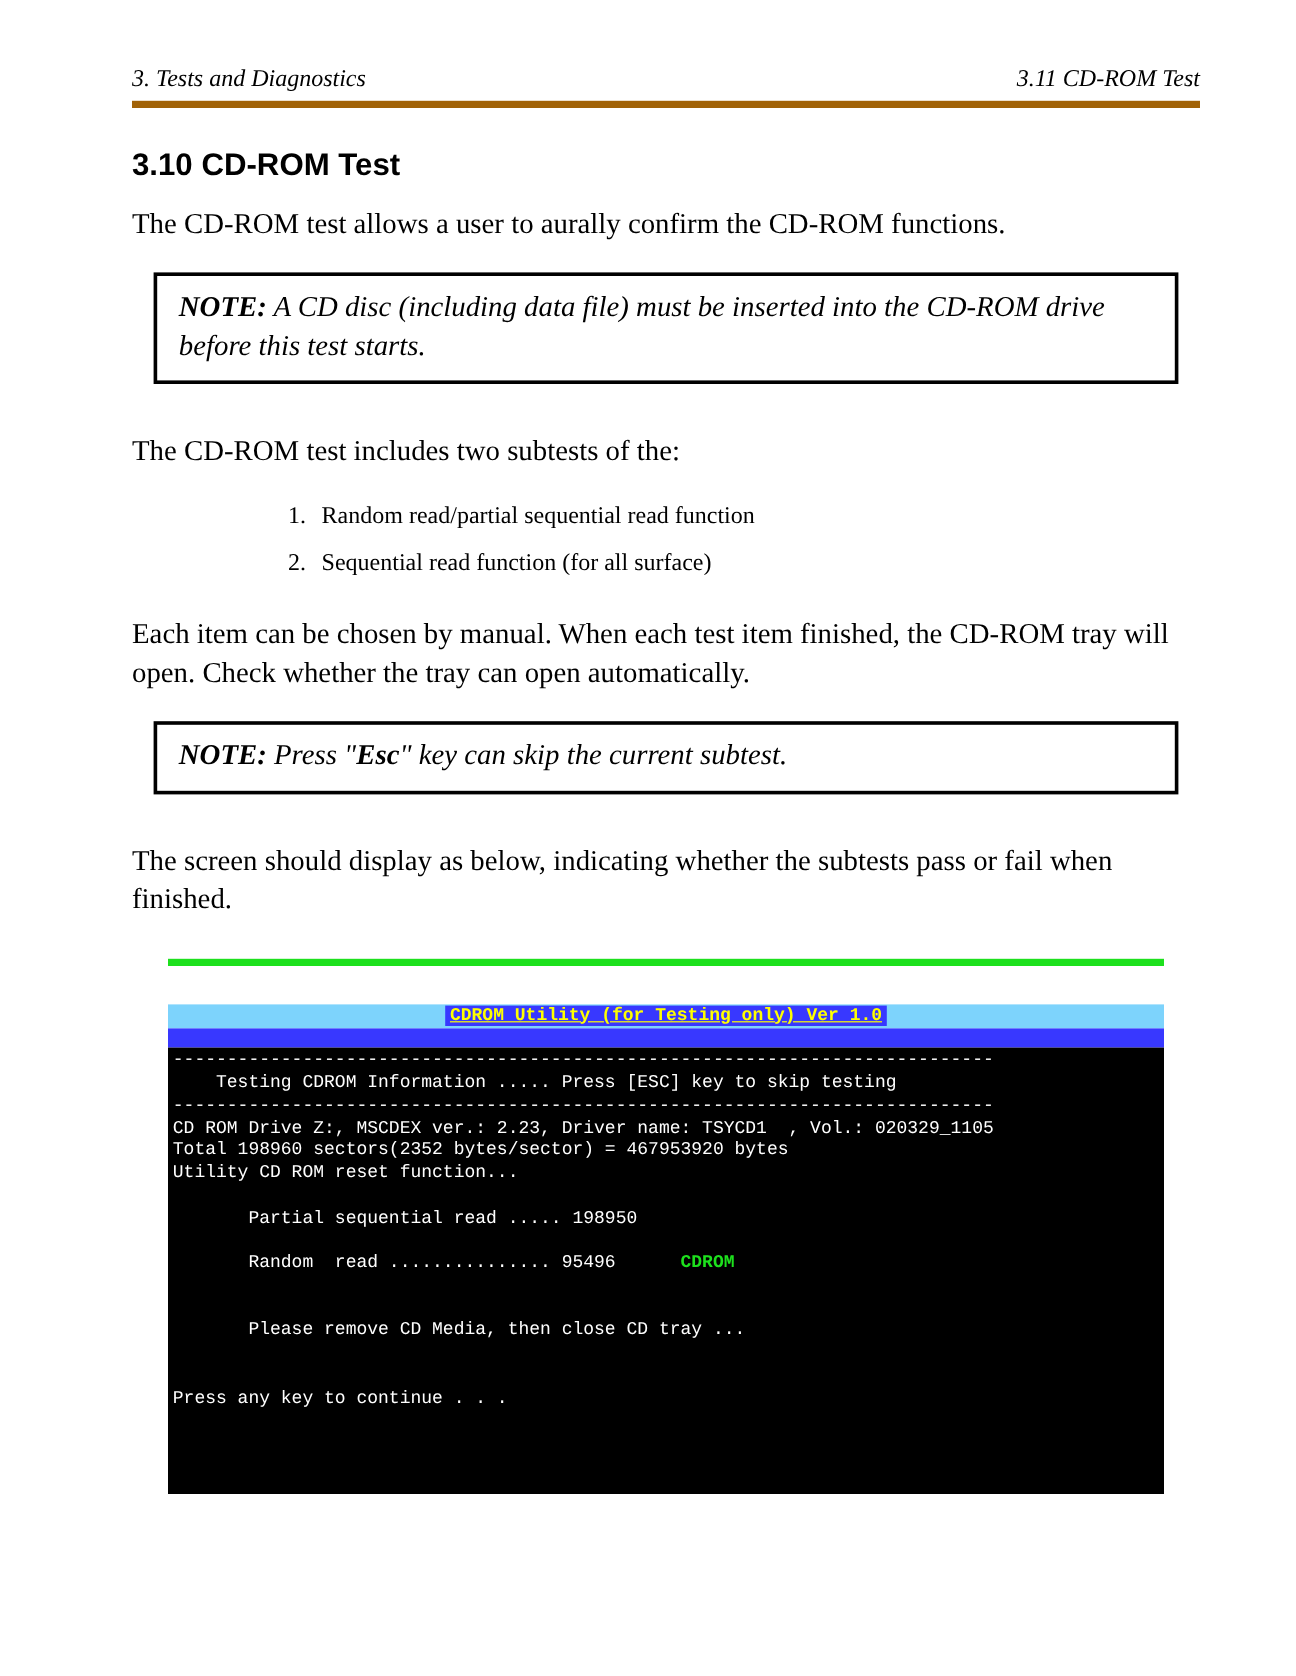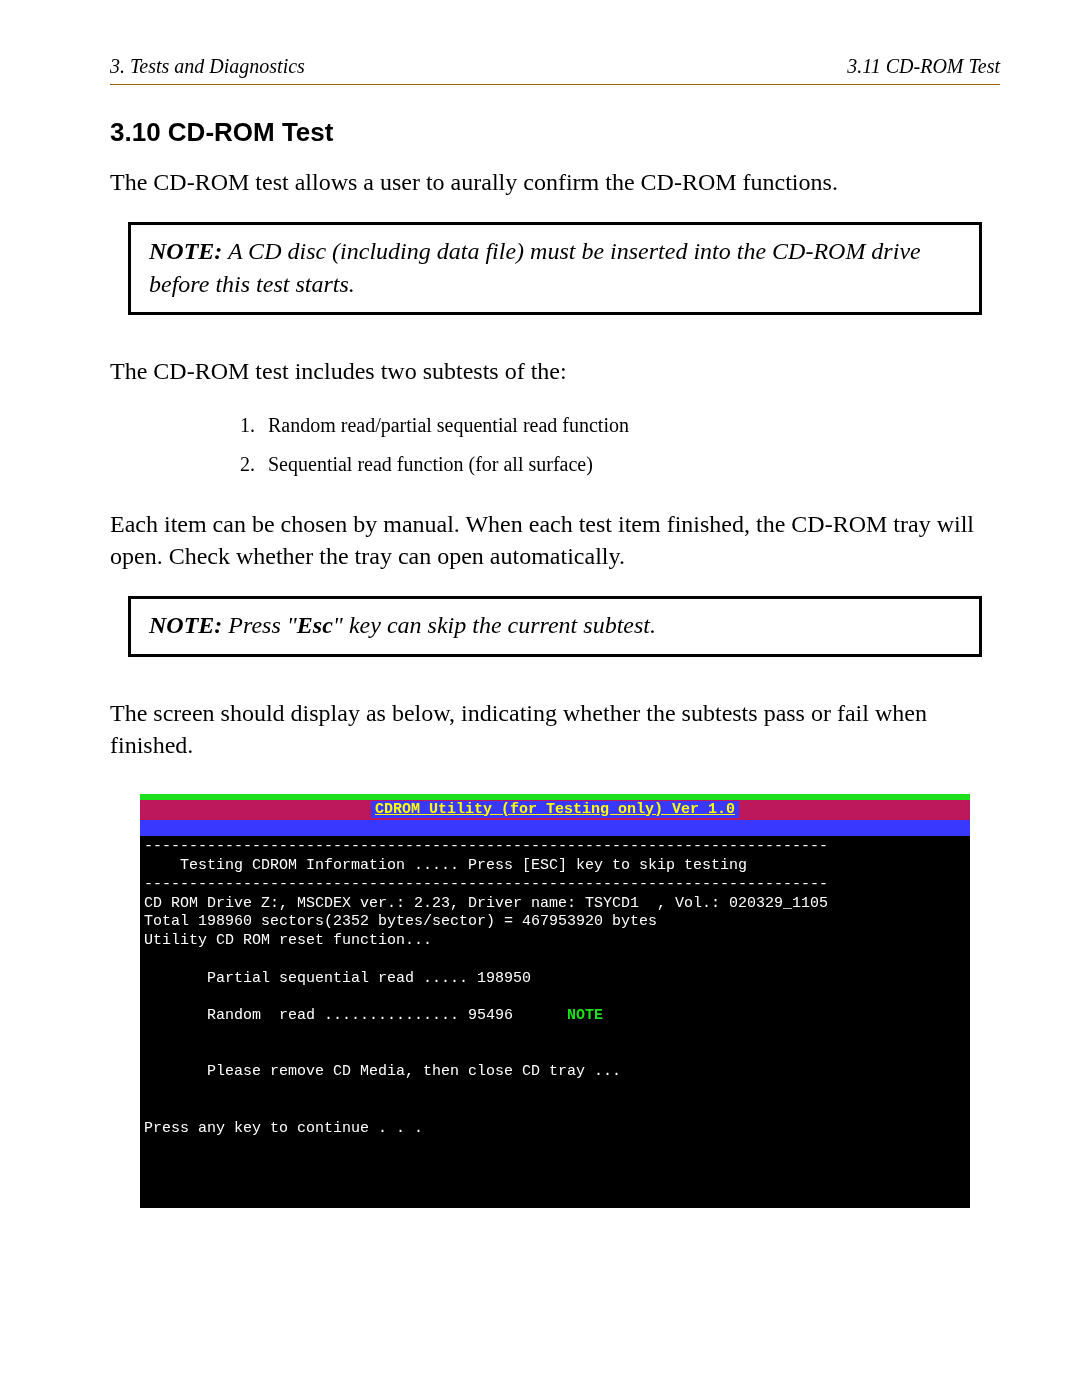--- a/index.html
+++ b/index.html
@@ -13,21 +13,21 @@
     padding: 55px 80px 40px 110px;
     box-sizing: border-box;
     width: 1080px;
   }
   .header-row {
     display: flex;
     justify-content: space-between;
     font-style: italic;
     font-size: 20px;
     padding-bottom: 6px;
-    border-bottom: 1px solid #a16207;
+    border-bottom: 6px solid #a16207;
   }
   .section-title {
     font-family: Arial, Helvetica, sans-serif;
     font-weight: bold;
     font-size: 26px;
     margin-top: 32px;
     margin-bottom: 18px;
   }
   .body-text {
     font-size: 24px;
@@ -55,23 +55,24 @@
     font-family: "Courier New", Courier, monospace;
     font-size: 15px;
     line-height: 1.25;
     color: #ffffff;
   }
   .term-green-bar {
     background: #1de01d;
     height: 6px;
   }
   .term-title-row {
-    background: #be185d;
+    background: #7dd3fc;
     text-align: center;
     padding: 1px 0;
+    margin-top: 32px;
   }
   .term-title-row .title-main {
     background: #3838ff;
     color: #ffff00;
     font-weight: bold;
     padding: 0 4px;
     text-decoration: underline;
   }
   .term-blue-bar {
     background: #3838ff;
@@ -137,21 +138,21 @@
     <div class="term-blue-bar"></div>
     <div class="term-body"><span>----------------------------------------------------------------------------</span>
 <span>    Testing CDROM Information ..... Press [ESC] key to skip testing</span>
 <span>----------------------------------------------------------------------------</span>
 <span>CD ROM Drive Z:, MSCDEX ver.: 2.23, Driver name: TSYCD1  , Vol.: 020329_1105</span>
 <span>Total 198960 sectors(2352 bytes/sector) = 467953920 bytes</span>
 <span>Utility CD ROM reset function...</span>
 
 <span>       Partial sequential read ..... 198950</span>
 
-<span>       Random  read ............... 95496      </span><span class="pass">NOTE</span>
+<span>       Random  read ............... 95496      </span><span class="pass">CDROM</span>
 
 
 <span>       Please remove CD Media, then close CD tray ...</span>
 
 
 <span>Press any key to continue . . .</span>
 </div>
   </div>
 
 

